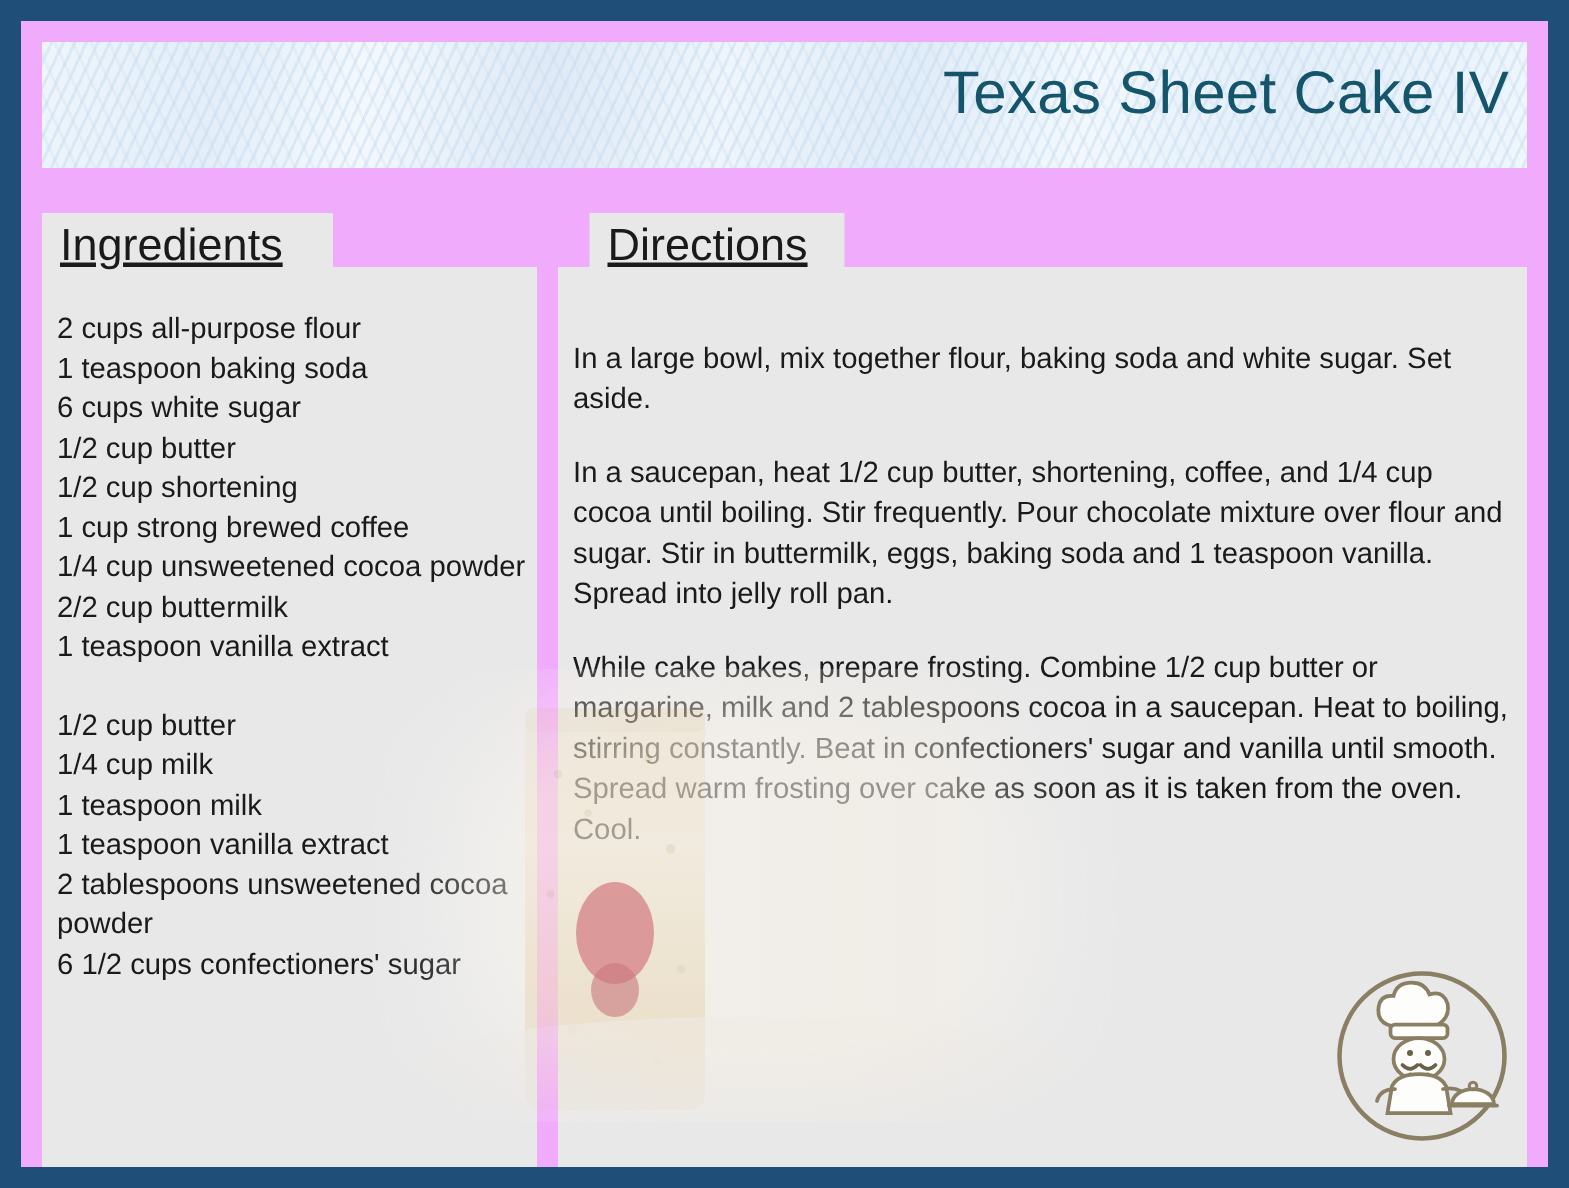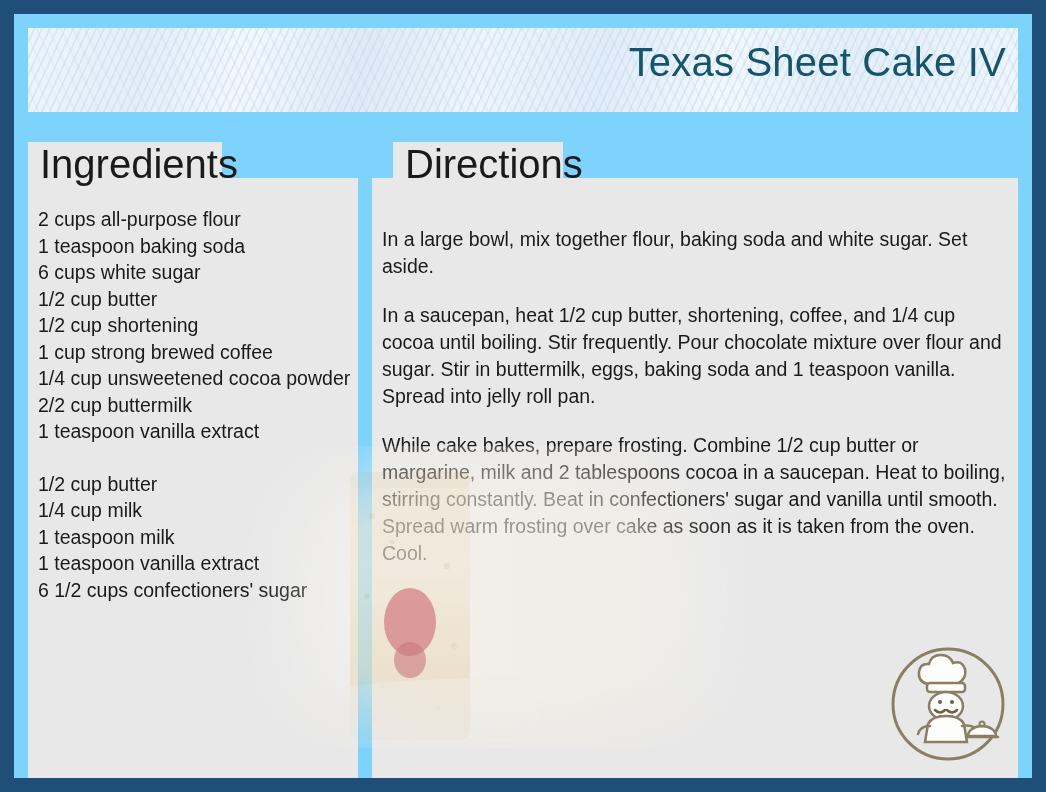--- a/index.html
+++ b/index.html
@@ -12,21 +12,21 @@
     background: #1f4e79;
     font-family: "Liberation Sans", sans-serif;
     overflow: hidden;
   }
   .slide {
     position: absolute;
     left: 14px;
     top: 14px;
     width: 1018px;
     height: 764px;
-    background: #7dd3fc;
+    background: #f0abfc;
     overflow: hidden;
   }
 
   
   .header-band {
     position: absolute;
     left: 14px;
     top: 14px;
     width: 990px;
     height: 84px;
@@ -68,27 +68,28 @@
   .col {
     position: absolute;
     background: #e8e8e8;
   }
   .col-left  { left: 14px;  top: 164px; width: 330px;  height: 600px; }
   .col-right { left: 358px; top: 164px; width: 646px;  height: 600px; }
 
   .section-head {
     position: absolute;
     background: #e8e8e8;
-    font-size: 40px;
+    font-size: 30px;
     color: #1a1a1a;
     padding: 6px 14px 6px 12px;
     box-sizing: border-box;
     height: 44px;
     line-height: 32px;
     white-space: nowrap;
+    text-decoration: underline;
   }
   .head-ingredients { left: 14px;  top: 128px; width: 194px; }
   .head-directions  { left: 358px; top: 128px; width: 170px; margin-left: 21px; }
 
   .col-body {
     position: absolute;
     font-size: 19.5px;
     line-height: 26.5px;
     color: #1a1a1a;
     box-sizing: border-box;
@@ -195,20 +196,21 @@
     <div class="ing-line">1/2 cup shortening</div>
     <div class="ing-line">1 cup strong brewed coffee</div>
     <div class="ing-line">1/4 cup unsweetened cocoa powder</div>
     <div class="ing-line">2/2 cup buttermilk</div>
     <div class="ing-line">1 teaspoon vanilla extract</div>
     <div class="ing-gap"></div>
     <div class="ing-line">1/2 cup butter</div>
     <div class="ing-line">1/4 cup milk</div>
     <div class="ing-line">1 teaspoon milk</div>
     <div class="ing-line">1 teaspoon vanilla extract</div>
+    <div class="ing-line">2 tablespoons unsweetened cocoa powder</div>
     <div class="ing-line">6 1/2 cups confectioners' sugar</div>
   </div>
 
   <div class="col-body dir-body">
     <p class="dir-para">In a large bowl, mix together flour, baking soda and white sugar. Set aside.</p>
     <p class="dir-para">In a saucepan, heat 1/2 cup butter, shortening, coffee, and 1/4 cup cocoa until boiling. Stir frequently. Pour chocolate mixture over flour and sugar. Stir in buttermilk, eggs, baking soda and 1 teaspoon vanilla. Spread into jelly roll pan.</p>
     <p class="dir-para">While cake bakes, prepare frosting. Combine 1/2 cup butter or margarine, milk and 2 tablespoons cocoa in a saucepan. Heat to boiling, stirring constantly. Beat in confectioners' sugar and vanilla until smooth. Spread warm frosting over cake as soon as it is taken from the oven. Cool.</p>
   </div>
 
   <svg class="chef-logo" viewBox="0 0 120 120">

